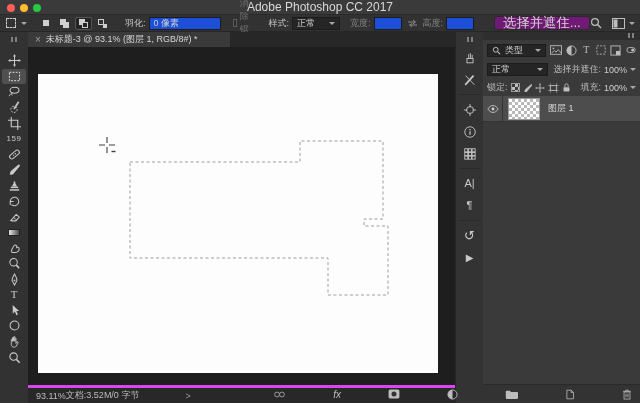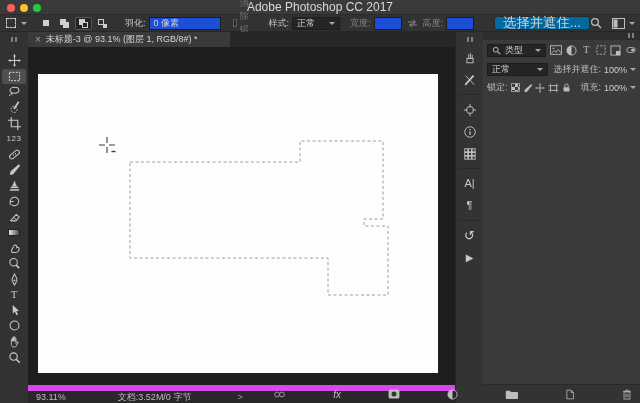--- a/index.html
+++ b/index.html
@@ -28,21 +28,21 @@
   .sq-o { width:6px; height:6px; border:1px solid #cfcfcf; }
   .ovl { position:relative; width:9px; height:9px; }
   .ovl > *:first-child { position:absolute; left:0; top:0; }
   .ovl > *:last-child  { position:absolute; right:0; bottom:0; }
   .ob-label { color:#c6c6c6; white-space:nowrap; }
   .ob-label.dim { color:#868686; }
   .well { background:#1d4ed8; border:1px solid #1c1c1c; height:13px; display:flex;
     align-items:center; padding:0 4px; color:#cccccc; }
   .checkbox { width:8px; height:8px; border:1px solid #5c5c5c; background:#2b2b2b; }
   .disabled-label { color:#6f6f6f; }
-  #select-mask-btn { background:#0369a1; border:1px solid #2a2a2a; border-radius:3px;
+  #select-mask-btn { background:#701a75; border:1px solid #2a2a2a; border-radius:3px;
     height:14px; padding:0 8px; color:#d4d4d4; display:flex; align-items:center; white-space:nowrap; }
   .dropdown { background:#252525; border:1px solid #1c1c1c; height:13px; display:flex;
     align-items:center; gap:5px; padding:0 4px; color:#d0d0d0; }
 
   
   #tabbar { position:absolute; left:0; top:32px; width:455px; height:15px; background:#272727; display:flex; }
   #toolbar-head { width:28px; height:15px; background:#323232; display:flex; align-items:center; justify-content:center; }
   .collapse { width:6px; height:5px; border-left:2px solid #808080; border-right:2px solid #808080; }
   #doc-tab { width:202px; height:15px; background:#3a3a3a; display:flex; align-items:center; gap:5px;
     padding:0 7px; color:#d6d6d6; white-space:nowrap; overflow:hidden; }
@@ -55,23 +55,23 @@
   .tool.selected { background:#4f4f4f; }
   .tool svg { display:block; }
 
   
   #canvas { position:absolute; left:28px; top:47px; width:427px; height:338px; background:#1e1e1e; }
   #doc { position:absolute; left:10px; top:27px; width:400px; height:299px; background:#fdfdfd; }
   #sel-overlay { position:absolute; left:0; top:0; width:427px; height:338px; }
 
   
   #statusbar { position:absolute; left:28px; top:385px; width:427px; height:18px; background:#282828;
-    border-top:6px solid #d946ef; display:flex; align-items:center; color:#bdbdbd; }
+    border-top:3px solid #d946ef; display:flex; align-items:center; color:#bdbdbd; }
   #statusbar .zoomlv { margin-left:8px; }
-  #statusbar .docinfo { margin-left:52px; }
+  #statusbar .docinfo { }
   #statusbar .expand { margin-left:46px; color:#9a9a9a; }
 
   
   #rightcol { position:absolute; left:455px; top:32px; width:185px; height:371px; background:#2e2e2e; }
   #panelstrip { position:absolute; left:0; top:0; width:28px; height:371px; background:#333333;
     border-left:1px solid #262626; display:flex; flex-direction:column; align-items:center; }
   #panelstrip .collapse { margin:5px 0 6px 0; }
   .strip-icon { width:24px; height:19px; display:flex; align-items:center; justify-content:center;
     color:#c9c9c9; margin-bottom:3px; }
   .strip-sep { width:22px; border-top:1px solid #2a2a2a; margin:2px 0 5px 0; }
@@ -244,21 +244,21 @@
         <circle cx="6.5" cy="9" r="3.4" fill="none" stroke="#c9c9c9" stroke-width="1" stroke-dasharray="2 1.4"></circle>
         <path d="M6.5 8.6 11.5.8" stroke="#c9c9c9" stroke-width="1.8"></path>
       </svg>
     </div>
     <div class="tool">
       <svg width="13" height="13" viewBox="0 0 14 14">
         <path d="M3.5 0v10.5H14M0 3.5h10.5V14" fill="none" stroke="#c9c9c9" stroke-width="1.2"></path>
       </svg>
     </div>
     <div class="tool">
-      <span class="glyph" style="font-size:8px;letter-spacing:.5px">123</span>
+      <span class="glyph" style="font-size:8px;letter-spacing:.5px">159</span>
     </div>
     <div class="tool">
       <svg width="13" height="13" viewBox="0 0 14 14">
         <rect x="1" y="4.6" width="12" height="4.8" rx="2.2" fill="none" stroke="#c9c9c9" stroke-width="1.1" transform="rotate(-40 7 7)"></rect>
         <circle cx="6" cy="7.7" r=".7" fill="#c9c9c9"></circle>
           <circle cx="8" cy="6.2" r=".7" fill="#c9c9c9"></circle>
       </svg>
     </div>
     <div class="tool">
       <svg width="13" height="13" viewBox="0 0 14 14">
@@ -481,20 +481,30 @@
         </svg>
         <svg width="9" height="11" viewBox="0 0 12 14">
           <rect x="2" y="6.5" width="8" height="6" rx="1" fill="#bdbdbd"></rect>
           <path d="M3.8 6.5V4.3a2.2 2.2 0 0 1 4.4 0v2.2" fill="none" stroke="#bdbdbd" stroke-width="1.2"></path>
         </svg>
         <span class="mini-label" style="margin-left:6px">填充:</span>
         <span class="pct">100%</span>
         <span class="chev"></span>
       </div>
 
+      <div class="layer-row selected">
+        <span class="eye-cell">
+          <svg width="12" height="8" viewBox="0 0 14 9">
+            <path d="M1 4.5C3 1.6 4.8.5 7 .5s4 1.1 6 4c-2 2.9-3.8 4-6 4s-4-1.1-6-4z" fill="none" stroke="#cfcfcf"></path>
+            <circle cx="7" cy="4.5" r="1.7" fill="#cfcfcf"></circle>
+          </svg>
+        </span>
+        <span class="thumb checker"></span>
+        <span class="layer-name">图层 1</span>
+      </div>
 
       <div id="panel-bottom">
         <span class="pb-ico">
           <svg width="13" height="9" viewBox="0 0 16 10">
             <circle cx="5" cy="5" r="3" fill="none" stroke="#9a9a9a" stroke-width="1.2"></circle>
             <circle cx="11" cy="5" r="3" fill="none" stroke="#9a9a9a" stroke-width="1.2"></circle>
           </svg>
         </span>
         <span class="pb-ico fx">fx</span>
         <span class="pb-ico">

